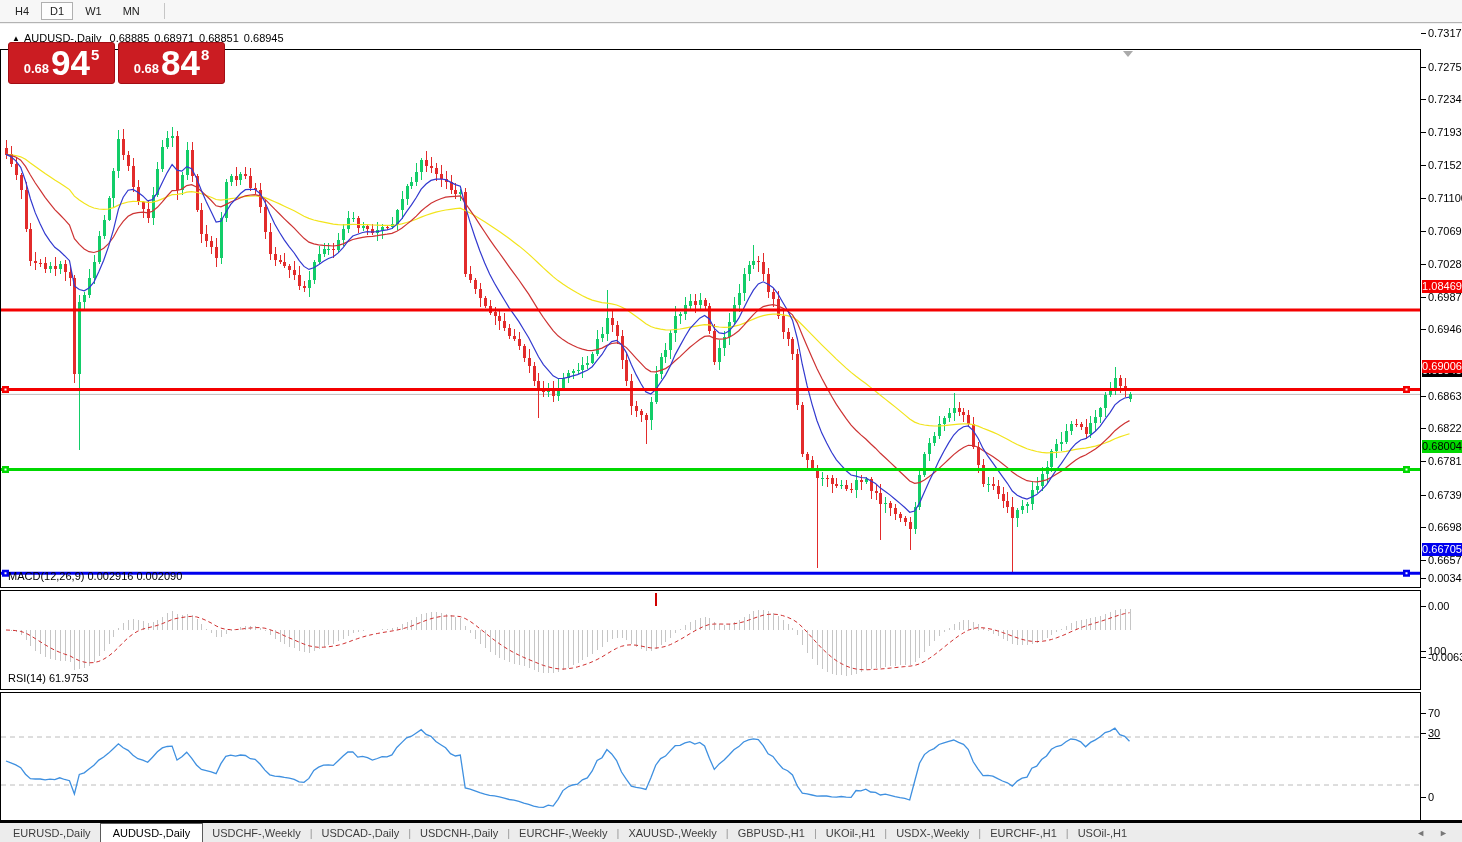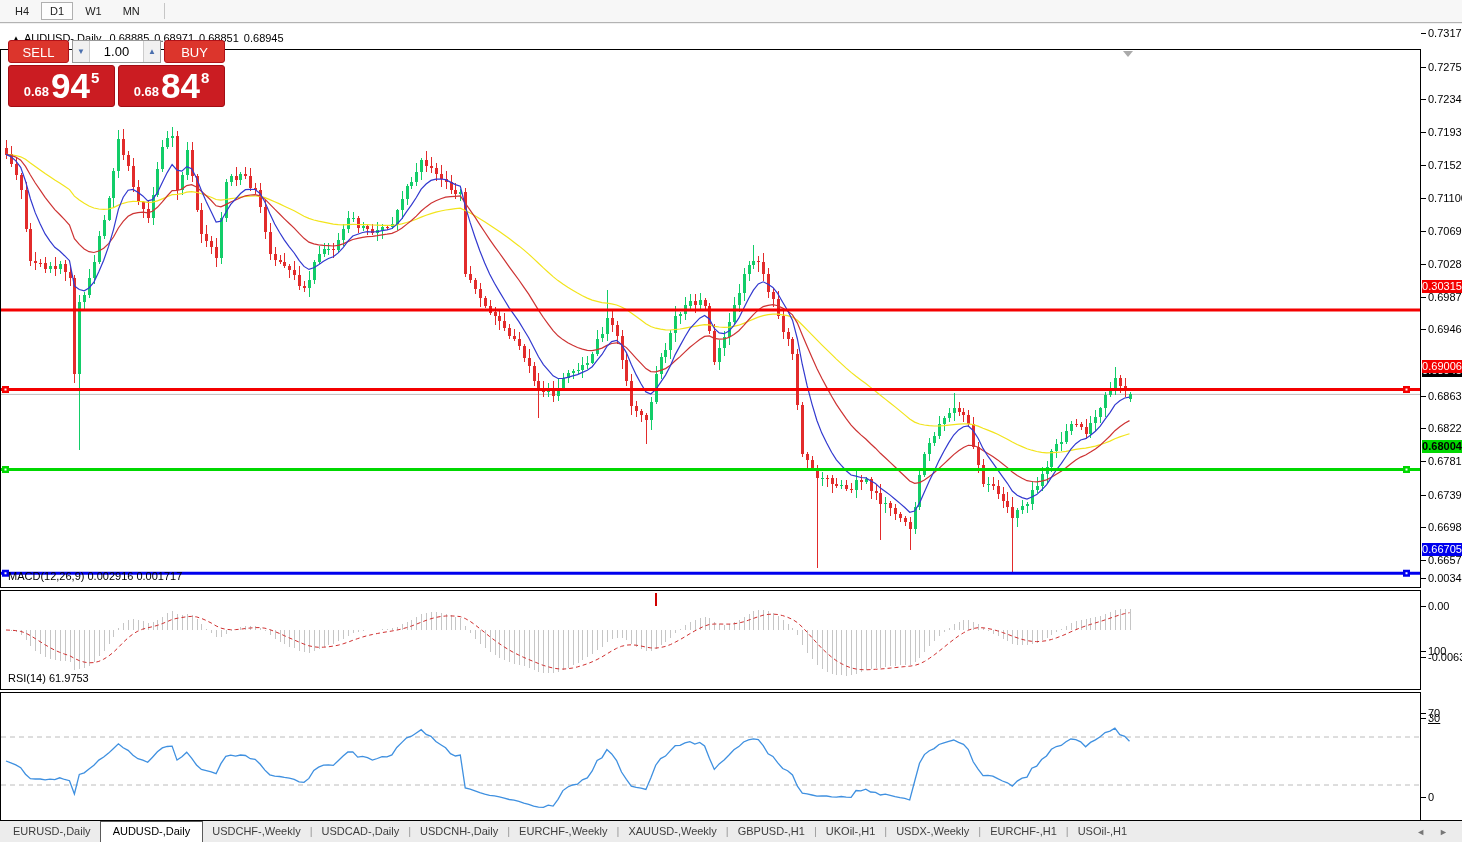--- a/index.html
+++ b/index.html
@@ -37,21 +37,21 @@
   .itick{position:absolute;left:1428px;font-size:11px;color:#000;height:13px;line-height:13px}
   .itick::before{content:"";position:absolute;left:-7px;top:6px;width:5px;height:1px;background:#000}
 
   
   #time-axis{position:absolute;left:0;top:799px;width:1421px;height:20px;background:#fff}
   .xtick{position:absolute;top:0;width:1px;height:4px;background:#000}
   .xlabel{position:absolute;top:5px;font-size:11px;color:#000;white-space:nowrap}
 
   
   .tabbar{position:absolute;left:0;top:820px;width:1462px;height:22px;background:#ececec;
-          border-top:1px solid #000000;display:flex;align-items:stretch;box-sizing:border-box;padding-left:4px}
+          border-top:3px solid #000000;display:flex;align-items:stretch;box-sizing:border-box;padding-left:4px}
   .tab{font-size:11px;color:#3d3d3d;padding:4px 9px 0 9px;white-space:nowrap;cursor:default}
   .tab.active{background:#fff;border:1px solid #5a5a5a;border-bottom:none;color:#000;padding:3px 12px 0 12px}
   .tabsep{color:#9a9a9a;font-size:11px;padding-top:4px}
   .tab-scroll{margin-left:auto;display:flex;gap:14px;align-items:center;padding-right:14px;color:#777;font-size:10px}
 
   
   #trade-panel{position:absolute;left:8px;top:40px;width:217px;z-index:6}
   .tp-row1{display:flex;height:23px;gap:3px}
   .tp-btn{width:61px;background:#dc352c;color:#fff;font-size:13px;text-align:center;line-height:23px;
           border-radius:3px;border:1px solid #b01218;box-sizing:border-box}
@@ -861,37 +861,28 @@
   <div id="shift-marker"></div>
 </div>
 
 <div class="pane-label" id="chart-title">
   <span class="tri">▲</span><span class="sym">AUDUSD-,Daily</span><span class="v">0.68885</span><span class="v">0.68971</span><span class="v">0.68851</span><span class="v">0.68945</span>
 </div>
 
 <div class="pane-label" id="macd-label">
   <span>MACD(12,26,9)</span>
   <span>0.002916</span>
-  <span>0.001717</span>
+  <span>0.002090</span>
 </div>
 <div class="pane-label" id="rsi-label">
   <span>RSI(14)</span>
   <span>61.9753</span>
 </div>
 
 <div id="trade-panel">
-  <div class="tp-row1">
-    <div class="tp-btn">SELL</div>
-    <div class="spinner">
-      <div class="spin-btn dn">▼</div>
-      <div class="spin-val">1.00</div>
-      <div class="spin-btn up">▲</div>
-    </div>
-    <div class="tp-btn">BUY</div>
-  </div>
   <div class="tp-row2">
     <div class="price-box">
       <span class="pb-small">0.68</span>
       <span class="pb-big">94</span>
       <span class="pb-sup">5</span>
     </div>
     <div class="price-box">
       <span class="pb-small">0.68</span>
       <span class="pb-big">84</span>
       <span class="pb-sup">8</span>
@@ -939,23 +930,23 @@
 <div class="ytick" style="top: 257.783px;">0.70280</div>
 <div class="ytick" style="top: 290.521px;">0.69870</div>
 <div class="ytick" style="top: 323.258px;">0.69460</div>
 <div class="ytick" style="top: 389.531px;">0.68630</div>
 <div class="ytick" style="top: 422.268px;">0.68220</div>
 <div class="ytick" style="top: 455.005px;">0.67810</div>
 <div class="ytick" style="top: 488.54px;">0.67390</div>
 <div class="ytick" style="top: 521.278px;">0.66980</div>
 <div class="ytick" style="top: 554.015px;">0.66570</div>
 <div class="plabel" style="top: 364.379px; background: rgb(0, 0, 0); color: rgb(255, 255, 255); font-weight: normal;">0.68945</div>
-<div class="plabel" style="top: 279.981px; background: rgb(244, 0, 0); color: rgb(255, 255, 255); font-weight: normal;">0.30315</div>
+<div class="plabel" style="top: 279.981px; background: rgb(244, 0, 0); color: rgb(255, 255, 255); font-weight: normal;">1.08469</div>
 <div class="plabel" style="top: 359.508px; background: rgb(244, 0, 0); color: rgb(255, 255, 255); font-weight: normal;">0.69006</div>
-<div class="plabel" style="top: 439.515px; background: rgb(0, 216, 0); color: rgb(0, 0, 0); font-weight: bold;">0.68004</div>
+<div class="plabel" style="top: 439.515px; background: rgb(0, 216, 0); color: rgb(0, 0, 0); font-weight: normal;">0.68004</div>
 <div class="plabel" style="top: 543.235px; background: rgb(0, 0, 238); color: rgb(255, 255, 255); font-weight: normal;">0.66705</div>
 <div class="itick" style="top: 572.08px;">0.00349</div>
 <div class="itick" style="top: 600px;">0.00</div>
 <div class="itick" style="top: 650.96px;">-0.00637</div>
 <div class="itick" style="top: 645px;">100</div>
 <div class="itick" style="top: 707px;">70</div>
-<div class="itick" style="top: 712px; text-decoration: underline;">30</div>
+<div class="itick" style="top: 727px; text-decoration: underline;">30</div>
 <div class="itick" style="top: 791px;">0</div>
 
 </body></html>

